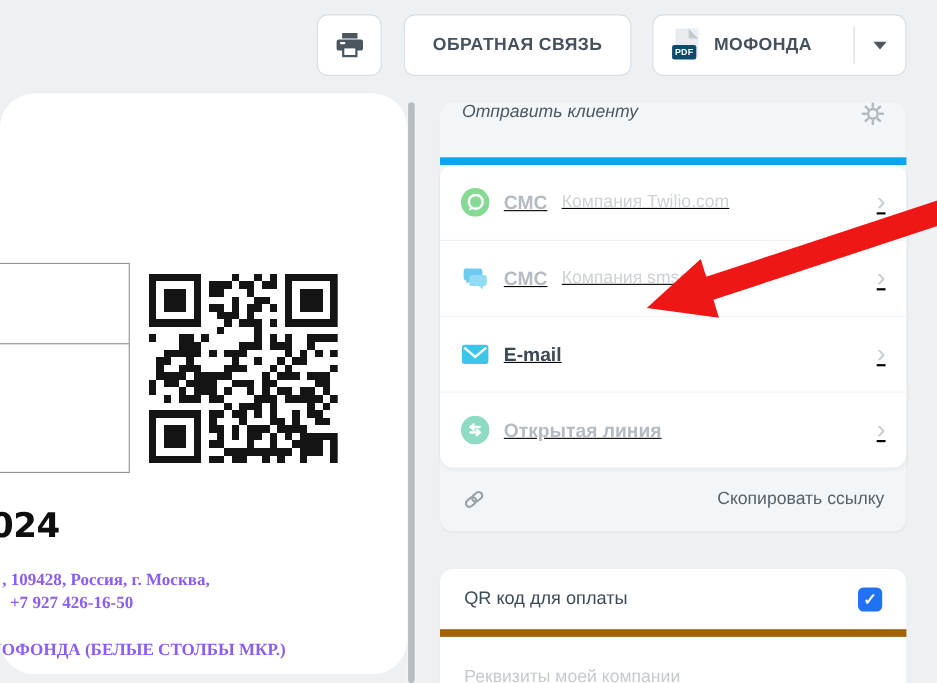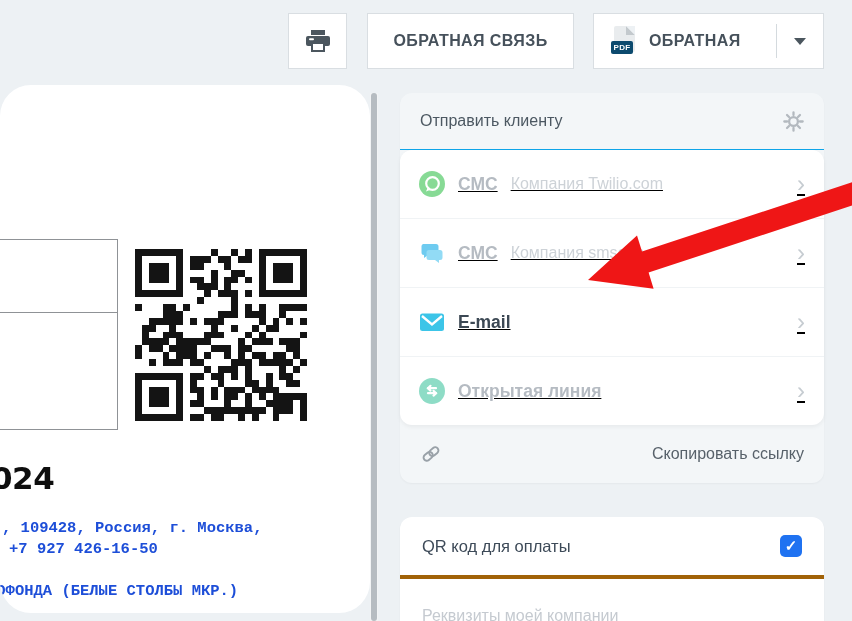--- a/index.html
+++ b/index.html
@@ -1,21 +1,21 @@
 <!DOCTYPE html>
 <html><head>
 <meta charset="utf-8">
 <style>
   html,body{margin:0;padding:0;}
   body{font-family:"Liberation Sans",sans-serif;background:#edf1f4;}
   .screen{position:relative;width:852px;height:621px;background:#edf1f4;overflow:hidden;}
 
   
   .tbtn{position:absolute;top:13px;height:56px;background:#fff;border:1px solid #d9dee2;
-        border-radius:0;box-sizing:border-box;display:flex;align-items:center;justify-content:center;
+        border-radius:10px;box-sizing:border-box;display:flex;align-items:center;justify-content:center;
         cursor:pointer;}
   .btn-print{left:288px;width:59px;}
   .btn-feedback{left:367px;width:207px;}
   .btn-download{left:593px;width:231px;justify-content:flex-start;padding-left:17px;}
   .btn-label{font-size:16px;font-weight:bold;color:#46515b;letter-spacing:.4px;white-space:nowrap;}
   .dl-divider{width:1px;height:34px;background:#d4dade;margin-left:auto;}
   .dl-caret-zone{width:46px;display:flex;align-items:center;justify-content:center;align-self:stretch;}
   .caret-down{width:0;height:0;border-left:6px solid transparent;border-right:6px solid transparent;
         border-top:7px solid #4b565e;}
   
@@ -30,55 +30,55 @@
         letter-spacing:.3px;}
 
   
   .doc{position:absolute;left:0;top:85px;width:370px;height:528px;background:#fff;overflow:hidden;border-radius:31px;}
   .cell{position:absolute;border:1px solid #8f9296;box-sizing:border-box;background:#fff;}
   .cell1{left:-14px;top:154px;width:132px;height:74px;}
   .cell2{left:-14px;top:227px;width:132px;height:118px;}
   .qr{position:absolute;left:135px;top:164px;width:172px;height:172px;}
   .doc-heading{position:absolute;left:-9px;top:375px;font-family:"DejaVu Sans",sans-serif;
         font-weight:bold;font-size:31px;color:#0e0e0e;letter-spacing:-.5px;}
-  .addr{position:absolute;font-family:Liberation Mono, monospace;font-weight:bold;font-size:15.5px;
-        color:#1d4ed8;white-space:nowrap;}
+  .addr{position:absolute;font-family:Liberation Serif, serif;font-weight:bold;font-size:15.5px;
+        color:#8b5cf6;white-space:nowrap;}
   .addr1{left:2px;top:434px;}
   .addr2{left:9px;top:455px;}
   .addr3{left:2px;top:476px;}
   .addr4{left:-13px;top:497px;}
   .scrollbar{position:absolute;left:370px;top:93px;width:8px;height:528px;background:#f2f4f5;}
   .scroll-thumb{position:absolute;left:1px;top:0;width:6px;height:100%;background:#b6bcc1;border-radius:3px;}
 
   
   .panel{position:absolute;left:400px;top:93px;width:424px;height:390px;background:#f3f6f8;
         border-radius:12px;box-shadow:0 1px 2px rgba(0,0,0,.04);}
-  .panel-header{height:57px;display:flex;align-items:center;padding:0 20px;box-sizing:border-box;
-        border-bottom:1px solid #0ea5e9;}
+  .panel-header{height:57px;display:flex;padding:0 20px;box-sizing:border-box;
+        border-bottom:7px solid #0ea5e9;font-style:italic;}
   .panel-title{font-size:16px;color:#4c5862;}
   .gear{margin-left:auto;display:flex;cursor:pointer;}
   .card{position:absolute;left:0;right:0;top:57px;height:275px;background:#fff;border-radius:12px;
         box-shadow:0 2px 4px rgba(0,0,0,.05);display:flex;flex-direction:column;overflow:hidden;}
   .row{flex:1;display:flex;align-items:center;padding:0 19px;gap:13px;cursor:pointer;text-decoration:underline;}
   .row + .row{border-top:1px solid #f0f3f5;}
   .row-icon{width:26px;height:26px;flex:0 0 auto;display:flex;align-items:center;justify-content:center;}
   .row-label{font-size:17.5px;font-weight:bold;color:#b5bbc2;white-space:nowrap;}
   .row-label.enabled{color:#3c4854;}
   .row-sub{font-size:16px;color:#cdd2d7;white-space:nowrap;}
   .row-chevron{margin-left:auto;color:#c6ccd1;font-size:24px;line-height:1;font-weight:normal;}
   .row-chevron::after{content:"\203A";}
   .copy-row{position:absolute;left:0;right:0;bottom:0;height:58px;display:flex;align-items:center;
         padding:0 20px;gap:12px;box-sizing:border-box;cursor:pointer;justify-content:space-between;}
   .copy-label{font-size:16px;color:#57616a;}
 
   
   .qr-card{position:absolute;left:400px;top:517px;width:424px;height:150px;background:#fff;
         border-radius:12px;box-shadow:0 1px 2px rgba(0,0,0,.05);box-sizing:border-box;}
   .qr-row{height:62px;display:flex;align-items:center;padding:0 22px;box-sizing:border-box;
-        border-bottom:4px solid #a16207;}
+        border-bottom:7px solid #a16207;}
   .qr-title{font-size:16.5px;color:#3d4a58;}
   .checkbox{margin-left:auto;width:22px;height:22px;background:#1f72f1;border-radius:5px;
         display:flex;align-items:center;justify-content:center;cursor:pointer;}
   .checkbox::after{content:"\2713";color:#fff;font-size:15px;font-weight:bold;}
   .req-row{padding:28px 22px 0;}
   .req-label{font-size:16px;color:#c5cad0;}
 
   
   .arrow-overlay{position:absolute;left:0;top:0;width:852px;height:621px;z-index:50;pointer-events:none;}
 </style>
@@ -102,21 +102,21 @@
     <span class="btn-label">ОБРАТНАЯ СВЯЗЬ</span>
   </div>
 
   <div class="tbtn btn-download">
     <span class="pdf-icon">
       <span class="pdf-page"></span>
       <span class="pdf-fold2"></span>
       <span class="pdf-fold"></span>
       <span class="pdf-badge">PDF</span>
     </span>
-    <span class="btn-label">ОБРАТНАЯ</span>
+    <span class="btn-label">МОФОНДА</span>
     <span class="dl-divider"></span>
     <span class="dl-caret-zone">
       <span class="caret-down"></span>
     </span>
   </div>
 
   <div class="doc">
     <div class="cell cell1"></div>
     <div class="cell cell2"></div>
     <svg class="qr" id="qr-svg" viewBox="0 0 25 25" shape-rendering="crispEdges">

